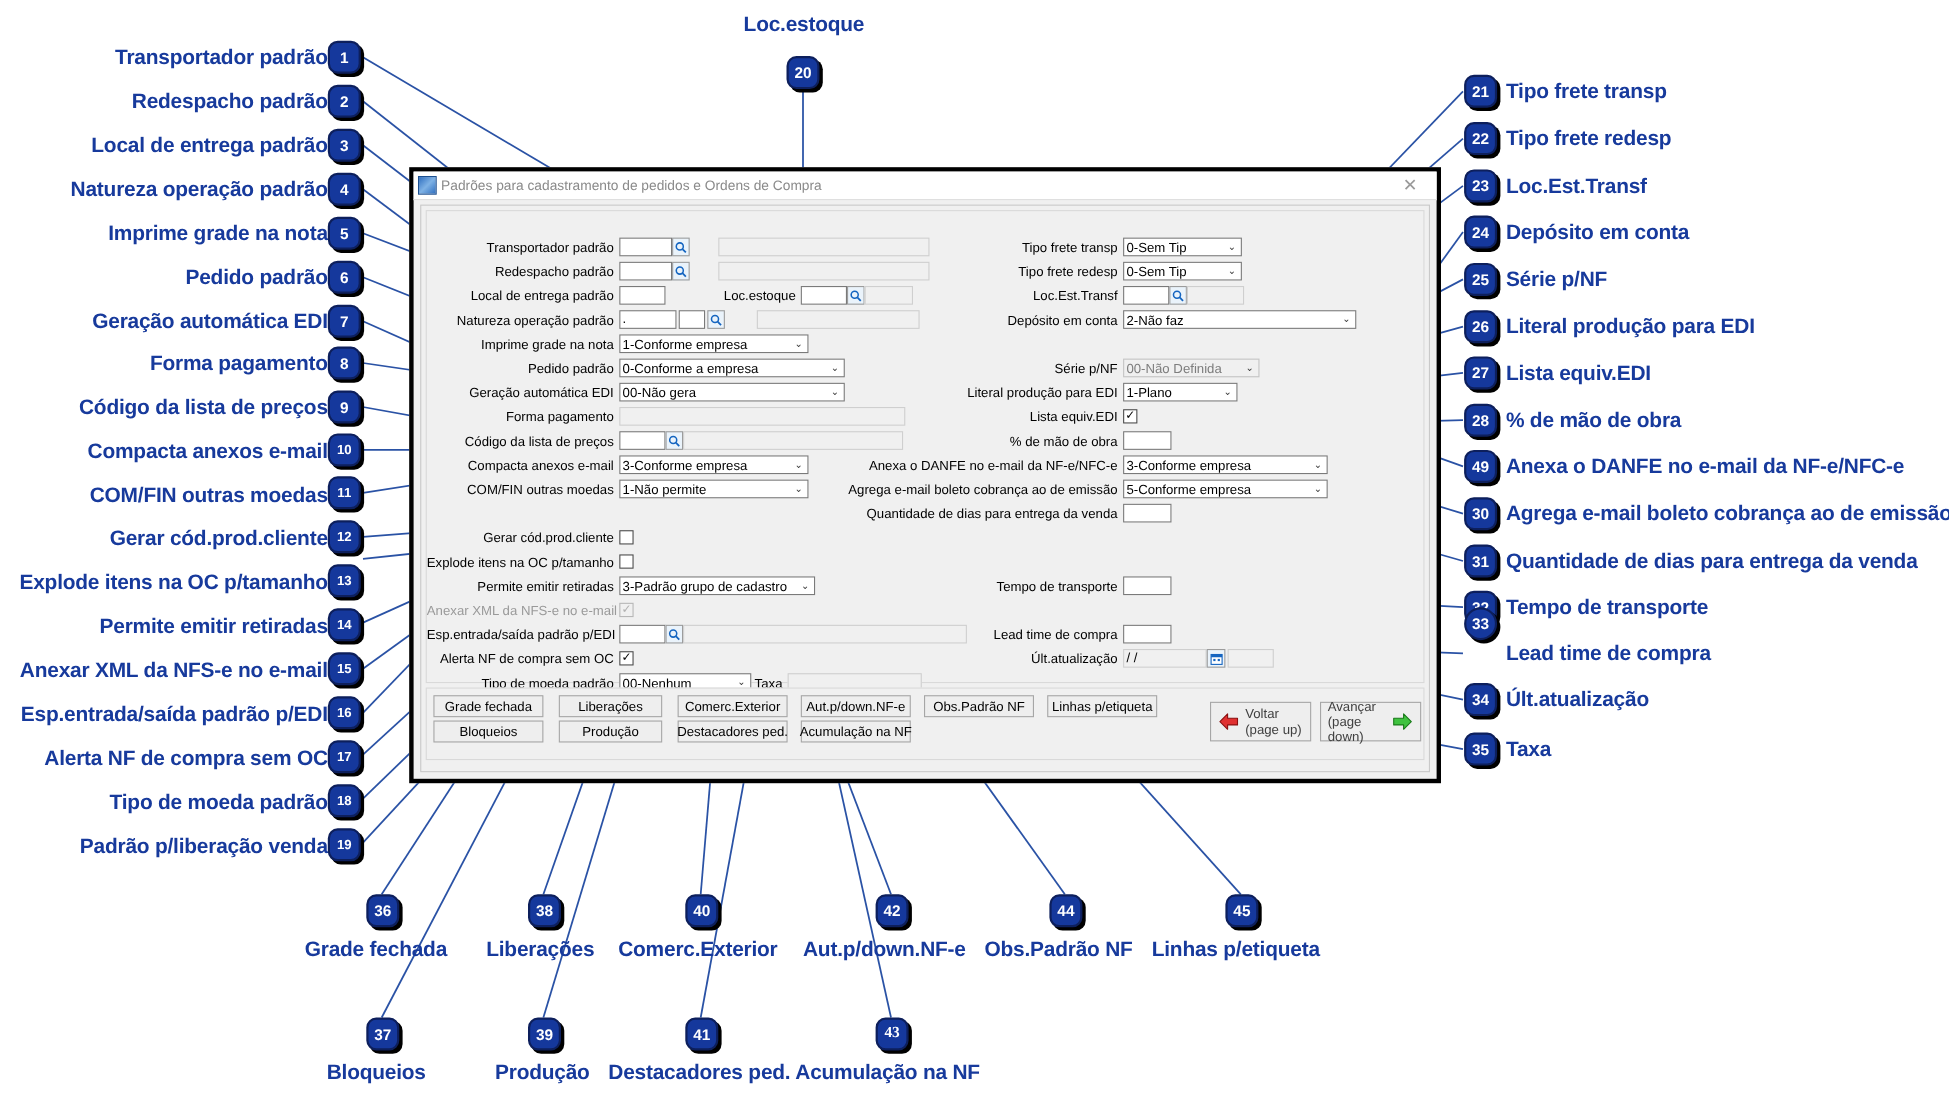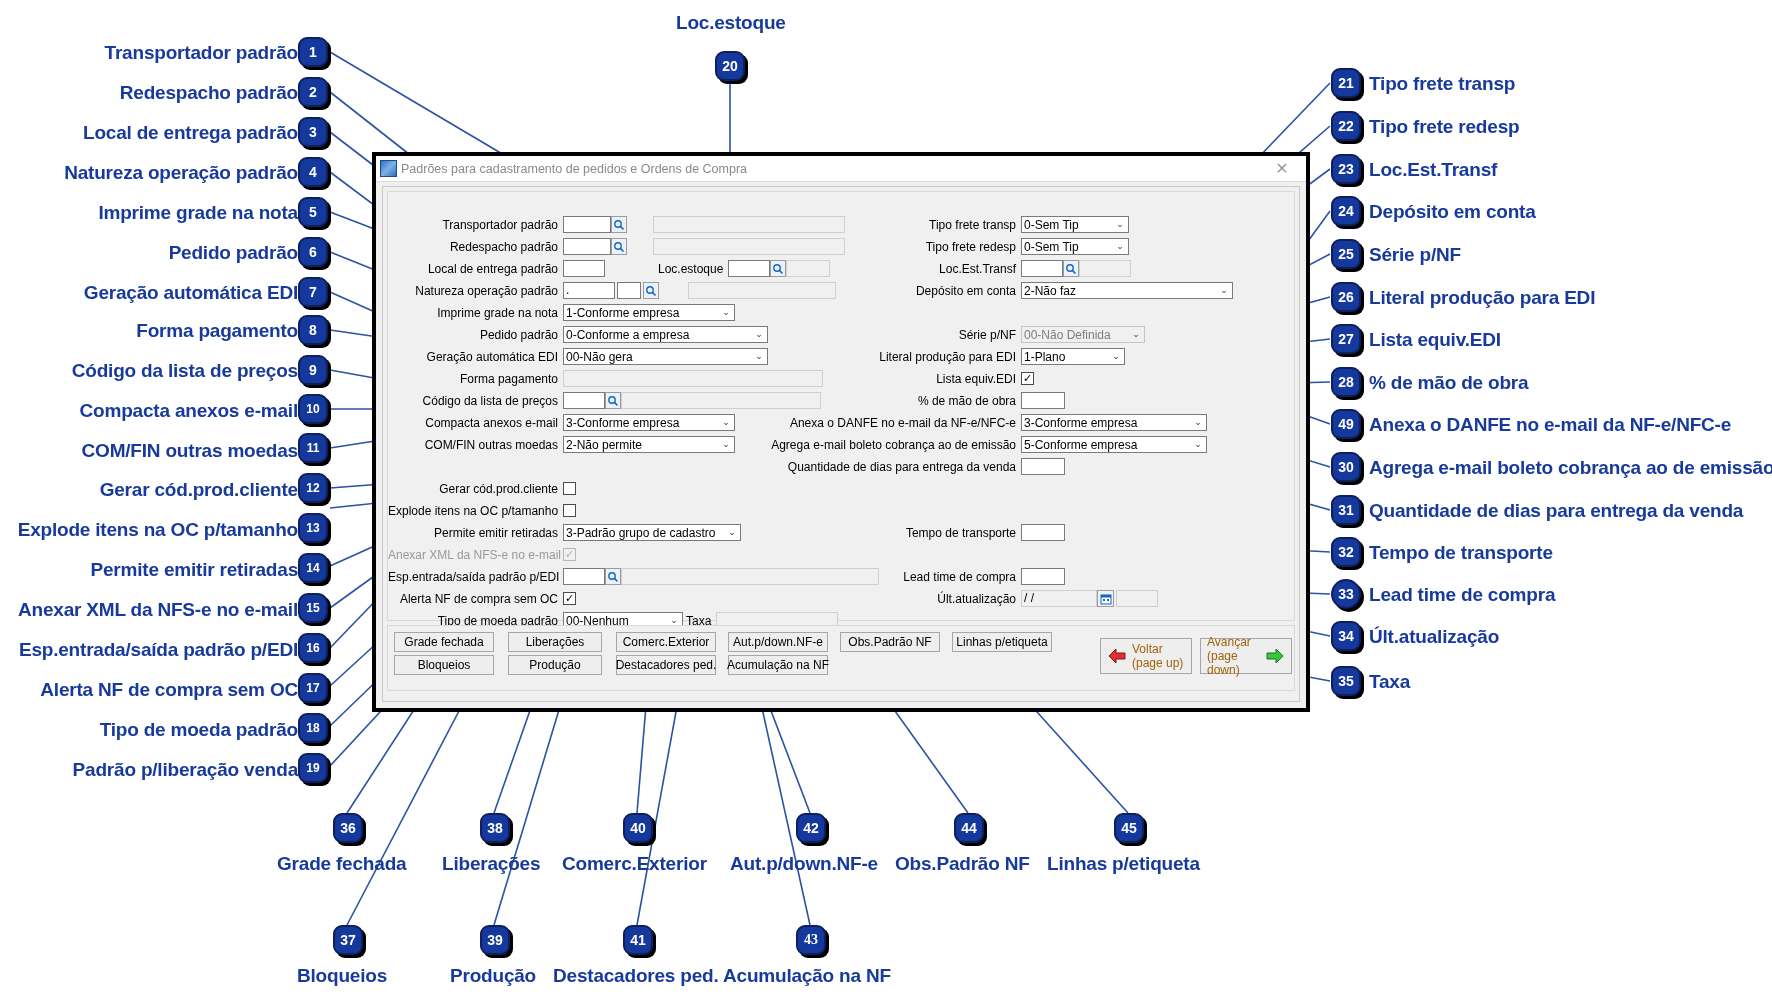--- a/index.html
+++ b/index.html
@@ -123,21 +123,21 @@
     position:absolute;height:20px;
     background:#eeeeee;border:1px solid #a6a6a6;box-sizing:border-box;
     font-size:12px;color:#000;
     display:flex;align-items:center;justify-content:center;
     white-space:nowrap;
   }
   .navbtn{
     position:absolute;height:36px;width:92px;
     background:#eeeeee;border:1px solid #a6a6a6;box-sizing:border-box;
     display:flex;align-items:center;gap:5px;padding:0 6px;
-    font-size:12px;color:#a16207;
+    font-size:12px;color:#404040;
   }
   .navbtn .txt{display:flex;flex-direction:column;line-height:14px;}
   .arrow{width:20px;height:18px;flex:none;}
 </style>
 </head>
 <body>
 
 <svg class="leaders" viewBox="0 0 1772 995">
   <g stroke="#2a52a5" stroke-width="1.6" fill="none">
 
@@ -256,21 +256,21 @@
   <div class="badge" style="left:1331px;top:367px;">28</div>
   <div class="callout-label" style="left:1369px;top:372px;">% de mão de obra</div>
   <div class="badge" style="left:1331px;top:409px;">49</div>
   <div class="callout-label" style="left:1369px;top:414px;">Anexa o DANFE no e-mail da NF-e/NFC-e</div>
   <div class="badge" style="left:1331px;top:452px;">30</div>
   <div class="callout-label" style="left:1369px;top:457px;">Agrega e-mail boleto cobrança ao de emissão</div>
   <div class="badge" style="left:1331px;top:495px;">31</div>
   <div class="callout-label" style="left:1369px;top:500px;">Quantidade de dias para entrega da venda</div>
   <div class="badge" style="left:1331px;top:537px;">32</div>
   <div class="callout-label" style="left:1369px;top:542px;">Tempo de transporte</div>
-  <div class="badge" style="left:1331px;top:579px;border-radius:15px;">33</div>
+  <div class="badge" style="left:1331px;top:552px;border-radius:15px;">33</div>
   <div class="callout-label" style="left:1369px;top:584px;">Lead time de compra</div>
   <div class="badge" style="left:1331px;top:621px;">34</div>
   <div class="callout-label" style="left:1369px;top:626px;">Últ.atualização</div>
   <div class="badge" style="left:1331px;top:666px;">35</div>
   <div class="callout-label" style="left:1369px;top:671px;">Taxa</div>
 </div>
 
 <div>
   <div class="badge" style="left:333px;top:813px;">36</div>
   <div class="callout-label" style="left:277px;top:853px;">Grade fechada</div>
@@ -405,21 +405,21 @@
         <div class="flabel" style="width:170px;">Compacta anexos e-mail</div>
         <div class="combo" style="width:172px;">
           <span>3-Conforme empresa</span>
           <span class="caret">⌄</span>
         </div>
       </div>
 
       <div class="frow" style="left:0px;top:244px;">
         <div class="flabel" style="width:170px;">COM/FIN outras moedas</div>
         <div class="combo" style="width:172px;">
-          <span>2-Não permite</span>
+          <span>1-Não permite</span>
           <span class="caret">⌄</span>
         </div>
       </div>
 
       <div class="frow" style="left:0px;top:288px;">
         <div class="flabel" style="width:170px;">Gerar cód.prod.cliente</div>
         <div class="cbx"></div>
       </div>
 
       <div class="frow" style="left:0px;top:310px;">

